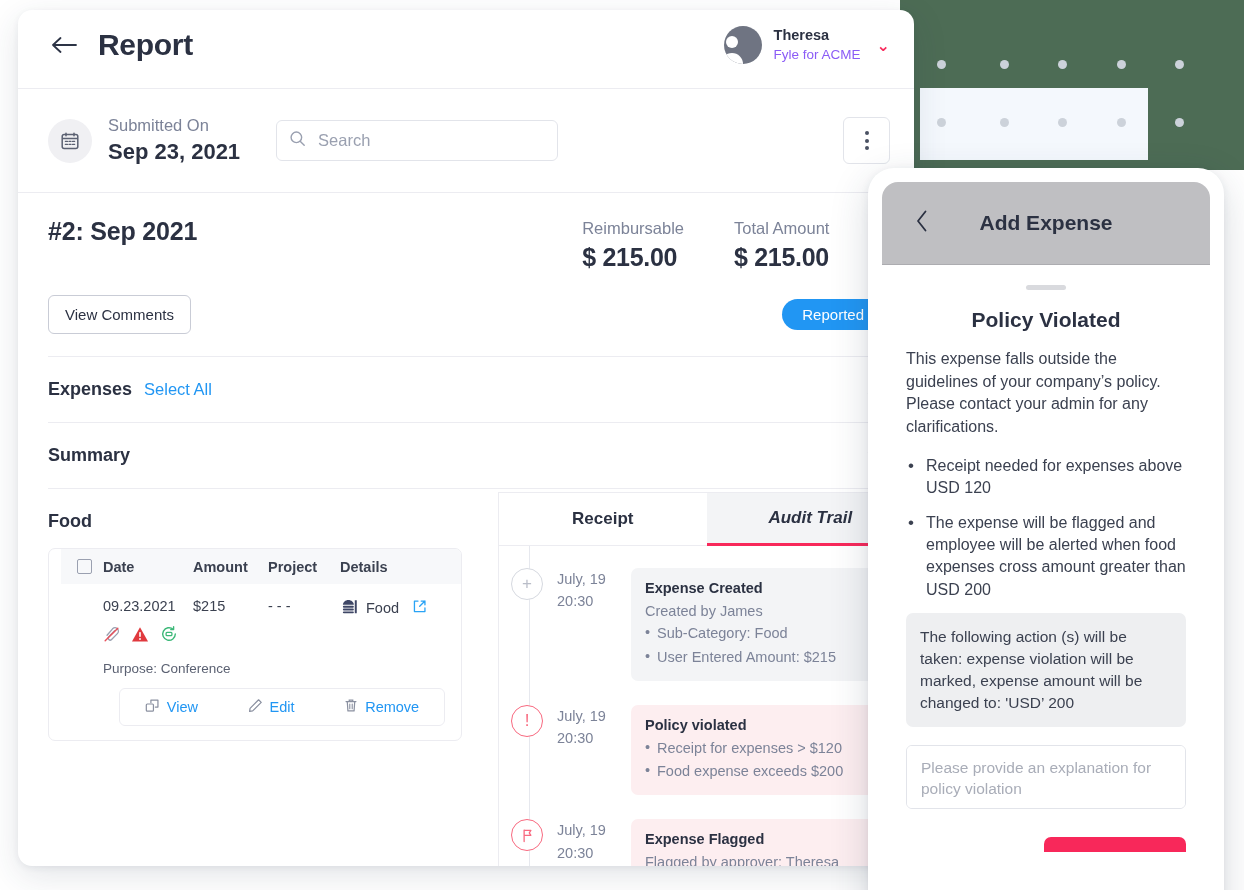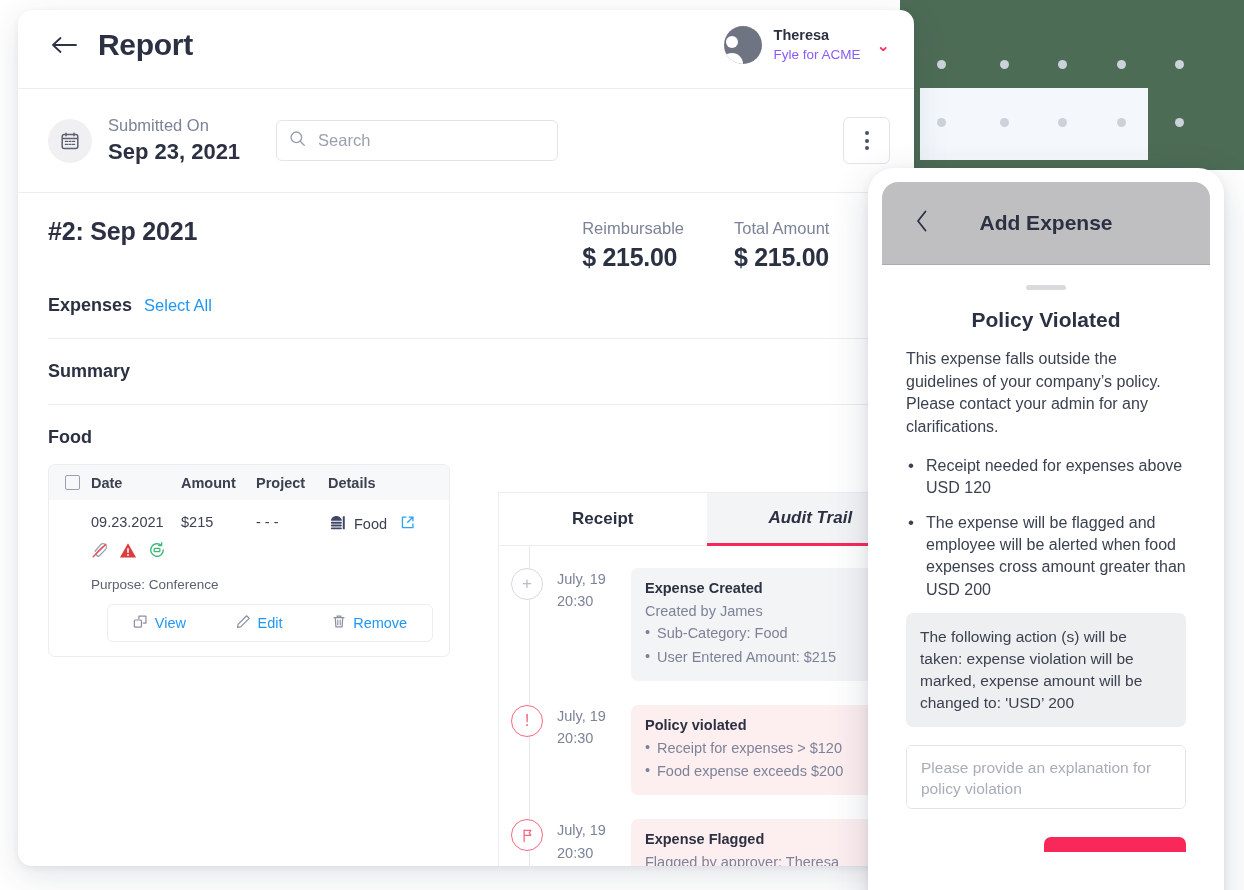--- a/index.html
+++ b/index.html
@@ -78,21 +78,21 @@
     margin-left:auto;background:#2196f3;color:#fff;border-radius:20px;
     padding:7px 20px;font-size:15px;font-weight:500;white-space:nowrap;
   }
   .accordion{display:flex;align-items:center;padding:22px 0;border-bottom:1px solid #ececf1;}
   .accordion-title{font-size:18px;font-weight:600;color:#2b3142;}
   .accordion-link{font-size:16.5px;color:#2196f3;margin-left:12px;cursor:pointer;}
   .chev{margin-left:auto;color:#8a90a0;font-size:15px;}
   #group-title{font-size:18px;font-weight:600;color:#2b3142;margin-top:22px;}
   
   #expense-table{
-    margin-top:16px;width:400px;border:1px solid #ececf1;border-radius:7px;overflow:hidden;background:#fff;
+    margin-top:16px;width:400px;border:1px solid #ececf1;border-radius:7px;overflow:hidden;background:#fff;padding-left:12px;
   }
   #expense-thead{
     background:#f7f8fa;display:flex;align-items:center;height:35px;padding:0 16px;box-sizing:border-box;
     font-size:14.5px;font-weight:700;color:#3b4150;
   }
   .th-chk{width:26px;}
   .chkbox{width:13px;height:13px;border:1.4px solid #9aa0b0;border-radius:2px;display:block;cursor:pointer;}
   .col-date{width:90px;}
   .col-amt{width:75px;}
   .col-proj{width:72px;}
@@ -242,20 +242,24 @@
       <div class="amt-col" id="amt-reimb">
         <div class="amt-label">Reimbursable</div>
         <div class="amt-value">$ 215.00</div>
       </div>
       <div class="amt-col" id="amt-total">
         <div class="amt-label">Total Amount</div>
         <div class="amt-value">$ 215.00</div>
       </div>
     </div>
 
+    <div id="actions-row">
+      <button id="view-comments">View Comments</button>
+      <div id="status-badge" style="background: rgb(33, 150, 243);">Reported</div>
+    </div>
 
     <div class="accordion">
       <span class="accordion-title">Expenses</span>
       <span class="accordion-link">Select All</span>
       <span class="chev">
         <svg width="17" height="10" viewBox="0 0 18 11" fill="none" aria-hidden="true">
           <path d="M1.5 9.5L9 2l7.5 7.5" stroke="#8a90a0" stroke-width="1.7" stroke-linecap="round" stroke-linejoin="round"></path>
         </svg>
       </span>
     </div>

